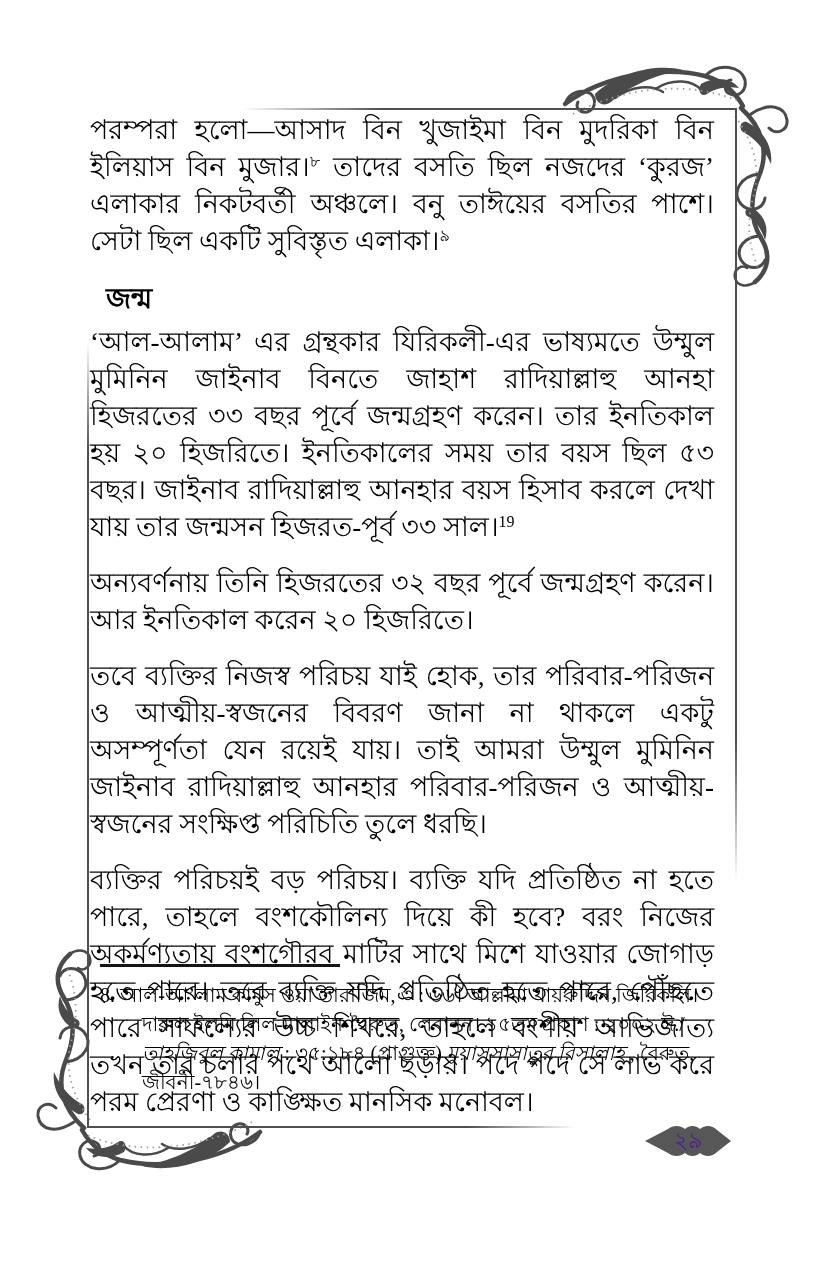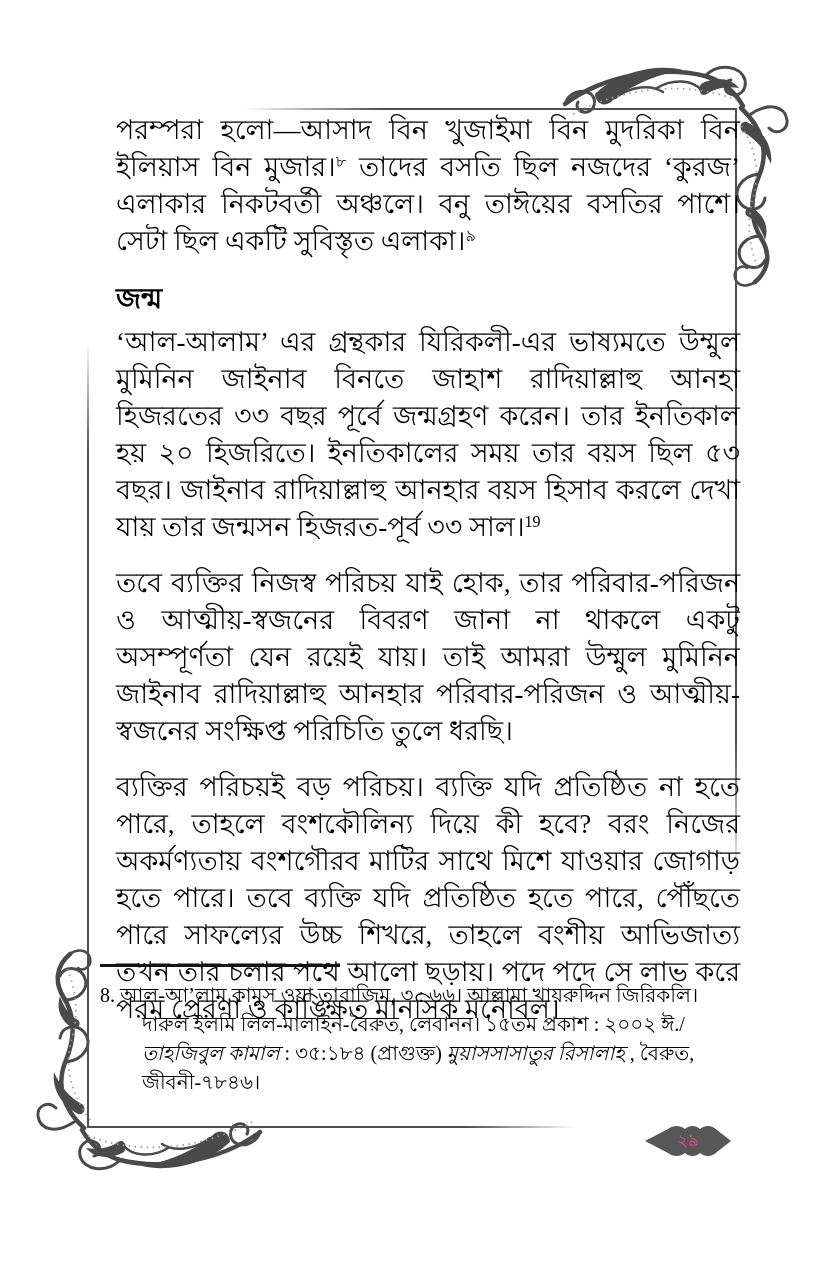--- a/index.html
+++ b/index.html
@@ -15,36 +15,36 @@
     background:linear-gradient(to bottom,#4f4f4f 82%,rgba(79,79,79,0));}
   .frame-left{left:87px;top:342px;width:2px;height:786px;
     background:linear-gradient(to top,#4f4f4f 86%,rgba(79,79,79,0));}
   .frame-bottom{left:87px;top:1126px;width:488px;height:2px;
     background:linear-gradient(to right,#4f4f4f 78%,rgba(79,79,79,0));}
   
   .ornament{position:absolute;width:235px;height:235px;}
   .ornament.tr{left:555px;top:58px;}
   .ornament.bl{left:35px;top:943px;transform:rotate(180deg);}
   
-  .content{position:absolute;left:116px;top:112px;width:624px;}
+  .content{position:absolute;left:90px;top:112px;width:624px;}
   .body-para{font-size:27px;line-height:37px;text-align:justify;margin:0 0 19px 0;}
   .fn-ref{font-size:16px;line-height:0;vertical-align:9px;}
-  .section-heading{font-size:28px;line-height:37px;font-weight:bold;margin:20px 0 7px 0;}
+  .section-heading{font-size:28px;line-height:37px;font-weight:bold;margin:20px 0 7px 16px;}
   
   .fn-rule{position:absolute;left:100px;top:964px;width:240px;height:3px;background:#141414;}
   .footnotes{position:absolute;left:100px;top:981px;width:628px;}
   .fn{font-size:20px;line-height:29px;margin:0 0 8px 0;padding-left:42px;text-indent:-42px;}
   .fn-title{font-style:italic;}
   .fn i{font-style:italic;}
   .arabic{font-size:19px;}
   
   .page-badge{position:absolute;left:644px;top:1124px;width:88px;height:34px;}
   .page-badge svg{position:absolute;left:0;top:0;}
   .badge-num{position:absolute;left:0;top:0;width:100%;height:34px;text-align:center;
-    color:#ec4899;font-size:17px;line-height:33px;}
+    color:#4c1d95;font-size:22px;line-height:33px;}
 </style>
 </head>
 <body>
 
 <div class="page">
 
   <div class="ornament tr">
     <svg width="235" height="235" viewBox="0 0 235 235" fill="none" xmlns="http://www.w3.org/2000/svg">
       <g stroke="#4a4a4a" stroke-linecap="round" fill="none">
         <path d="M10,46 C50,16 110,8 150,18 C168,23 180,34 188,48" stroke-width="4.5"></path>
@@ -104,20 +104,21 @@
   <div class="frame-line frame-bottom"></div>
 
   <main class="content">
 
     <p class="body-para"><span>পরম্পরা হলো—আসাদ বিন খুজাইমা বিন মুদরিকা বিন ইলিয়াস বিন মুজার।</span><sup class="fn-ref">৮</sup><span> তাদের বসতি ছিল নজদের ‘কুরজ’ এলাকার নিকটবর্তী অঞ্চলে। বনু তাঈয়ের বসতির পাশে। সেটা ছিল একটি সুবিস্তৃত এলাকা।</span><sup class="fn-ref">৯</sup></p>
 
     <h2 class="section-heading">জন্ম</h2>
 
     <p class="body-para"><span>‘আল-আলাম’ এর গ্রন্থকার যিরিকলী-এর ভাষ্যমতে উম্মুল মুমিনিন জাইনাব বিনতে জাহাশ রাদিয়াল্লাহু আনহা হিজরতের ৩৩ বছর পূর্বে জন্মগ্রহণ করেন। তার ইনতিকাল হয় ২০ হিজরিতে। ইনতিকালের সময় তার বয়স ছিল ৫৩ বছর। জাইনাব রাদিয়াল্লাহু আনহার বয়স হিসাব করলে দেখা যায় তার জন্মসন হিজরত-পূর্ব ৩৩ সাল।</span><sup class="fn-ref">19</sup></p>
 
+    <p class="body-para">অন্যবর্ণনায় তিনি হিজরতের ৩২ বছর পূর্বে জন্মগ্রহণ করেন। আর ইনতিকাল করেন ২০ হিজরিতে।</p>
 
 
     <p class="body-para">তবে ব্যক্তির নিজস্ব পরিচয় যাই হোক, তার পরিবার-পরিজন ও আত্মীয়-স্বজনের বিবরণ জানা না থাকলে একটু অসম্পূর্ণতা যেন রয়েই যায়। তাই আমরা উম্মুল মুমিনিন জাইনাব রাদিয়াল্লাহু আনহার পরিবার-পরিজন ও আত্মীয়-স্বজনের সংক্ষিপ্ত পরিচিতি তুলে ধরছি।</p>
 
     <p class="body-para">ব্যক্তির পরিচয়ই বড় পরিচয়। ব্যক্তি যদি প্রতিষ্ঠিত না হতে পারে, তাহলে বংশকৌলিন্য দিয়ে কী হবে? বরং নিজের অকর্মণ্যতায় বংশগৌরব মাটির সাথে মিশে যাওয়ার জোগাড় হতে পারে। তবে ব্যক্তি যদি প্রতিষ্ঠিত হতে পারে, পৌঁছতে পারে সাফল্যের উচ্চ শিখরে, তাহলে বংশীয় আভিজাত্য তখন তার চলার পথে আলো ছড়ায়। পদে পদে সে লাভ করে পরম প্রেরণা ও কাঙ্ক্ষিত মানসিক মনোবল।</p>
 
   </main>
 
   <div class="fn-rule"></div>
 

